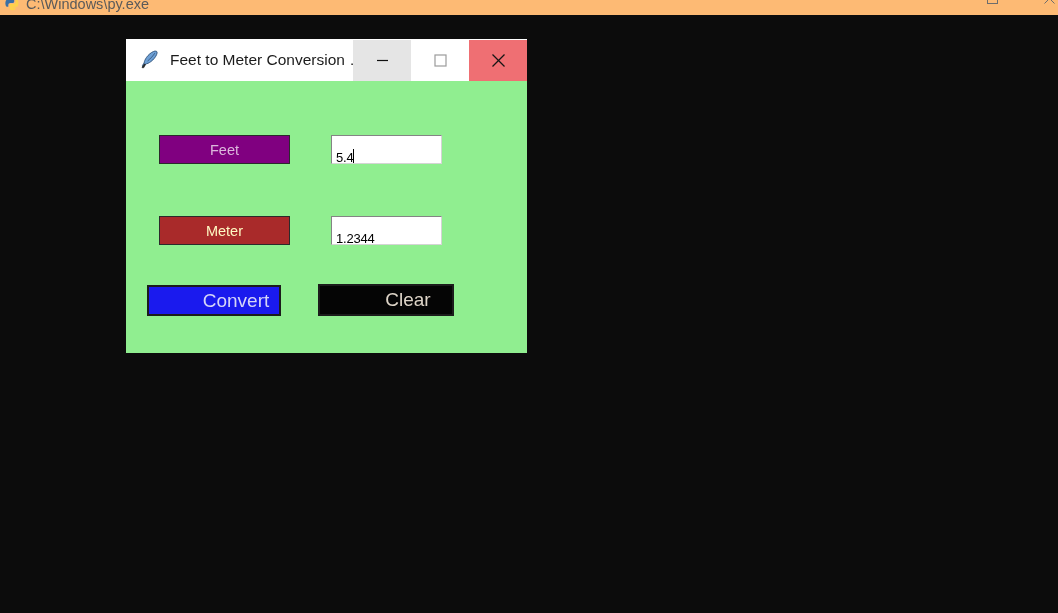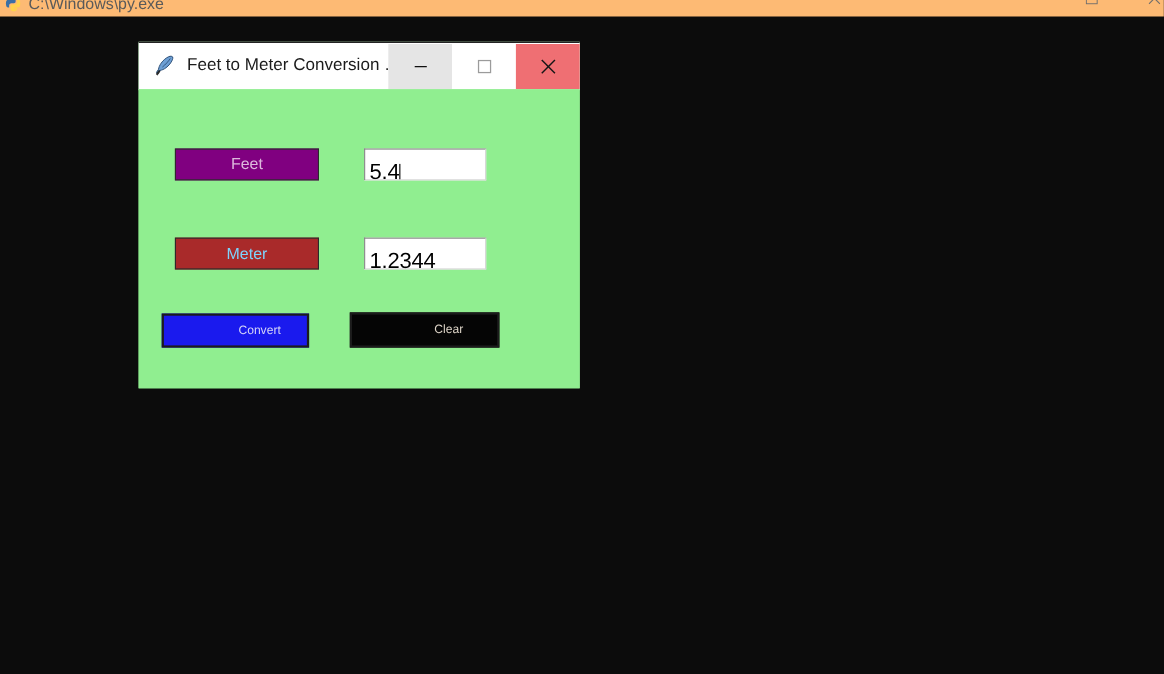--- a/index.html
+++ b/index.html
@@ -143,34 +143,34 @@
     height: 29px;
     background: #800080;
     color: #dcb8dc;
   }
   #label-meter {
     left: 21px;
     top: 135px;
     width: 131px;
     height: 29px;
     background: #a92a2a;
-    color: #7dd3fc;
+    color: #fef9c3;
   }
 
   
   .tk-entry {
     position: absolute;
     box-sizing: border-box;
     background: #ffffff;
     border: 1px solid #9e9e9e;
     border-top-color: #848484;
     border-left-color: #848484;
     border-right-color: #d4d4d4;
     border-bottom-color: #d4d4d4;
-    font-size: 20px;
+    font-size: 13px;
     font-family: "Liberation Sans", sans-serif;
     color: #000000;
     padding: 16px 0 0 4px;
     display: flex;
     align-items: center;
     overflow: hidden;
   }
   #entry-feet {
     left: 205px;
     top: 54px;
@@ -195,21 +195,21 @@
     margin-left: 0px;
   }
 
   
   .tk-button {
     position: absolute;
     box-sizing: border-box;
     display: flex;
     align-items: center;
     justify-content: center;
-    font-size: 11px;
+    font-size: 19px;
     font-family: "Liberation Sans", sans-serif;
     border: 2px solid #1c1c1c;
     user-select: none;
     cursor: default;
     padding-left: 44px;
   }
   #btn-convert {
     left: 21px;
     top: 204px;
     width: 134px;

